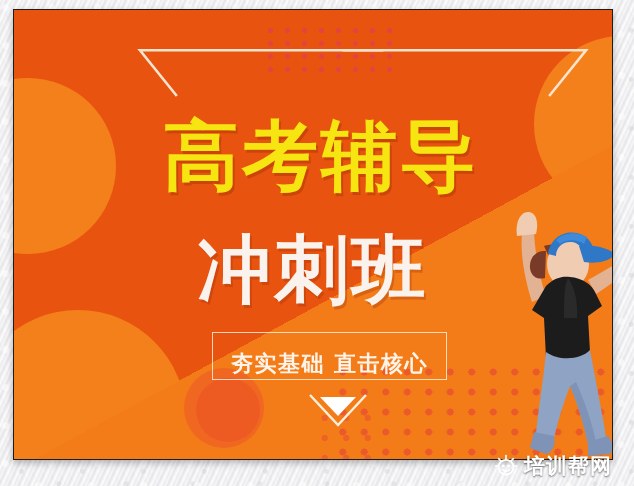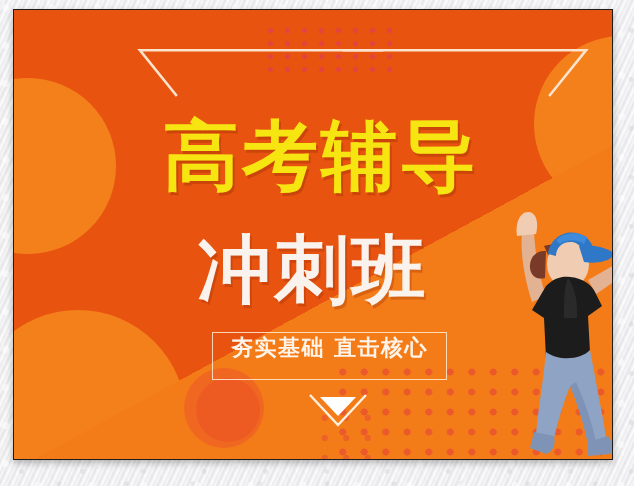--- a/index.html
+++ b/index.html
@@ -143,21 +143,21 @@
   }
   .tagline-box {
     position: absolute;
     left: 198px;
     top: 322px;
     width: 235px;
     height: 48px;
     border: 1.6px solid rgba(255,236,214,0.85);
     box-sizing: border-box;
     display: flex;
-    align-items: flex-start;
+    align-items: flex-end;
     justify-content: center;
   }
   .tagline-text {
     font-size: 22px;
     font-weight: bold;
     color: #FFF4EA;
     letter-spacing: 1.5px;
     font-family: "DejaVu Sans", "Liberation Sans", sans-serif;
     white-space: nowrap;
   }
@@ -282,13 +282,31 @@
                  C54 206 58 182 60 164 Z" fill="#8FA3C4"></path>
         <path d="M86 180 C92 194 99 214 104 238 L112 236
                  C107 212 99 192 92 176 Z" fill="#7E93B6"></path>
 
         <path d="M104 236 L124 230 C129 236 130 244 126 248 L104 250 Z" fill="#7E93B6"></path>
         <path d="M50 226 L70 230 C72 238 69 246 62 248 L46 242 Z" fill="#7E93B6"></path>
       </svg>
     </div>
   </div>
 
+  <div id="watermark">
+    <span class="wm-icon">
+      <svg width="24" height="24" viewBox="0 0 24 24">
+        <g stroke="#FFFFFF" stroke-width="1.6" stroke-linecap="round">
+          <line x1="12" y1="1.5" x2="12" y2="5"></line>
+          <line x1="4.6" y1="4.6" x2="7" y2="7"></line>
+          <line x1="19.4" y1="4.6" x2="17" y2="7"></line>
+          <line x1="1.5" y1="12" x2="4.5" y2="12"></line>
+          <line x1="22.5" y1="12" x2="19.5" y2="12"></line>
+        </g>
+        <circle cx="12" cy="13.2" r="7.4" fill="none" stroke="#FFFFFF" stroke-width="1.8"></circle>
+        <circle cx="9.4" cy="12" r="1.5" fill="#FFFFFF"></circle>
+        <circle cx="14.6" cy="12" r="1.5" fill="#FFFFFF"></circle>
+        <path d="M8.6 15.6 C10.2 17.6 13.8 17.6 15.4 15.6" fill="none" stroke="#FFFFFF" stroke-width="1.6" stroke-linecap="round"></path>
+      </svg>
+    </span>
+    <span class="wm-text">培训帮网</span>
+  </div>
 </div>
 
 </body></html>

